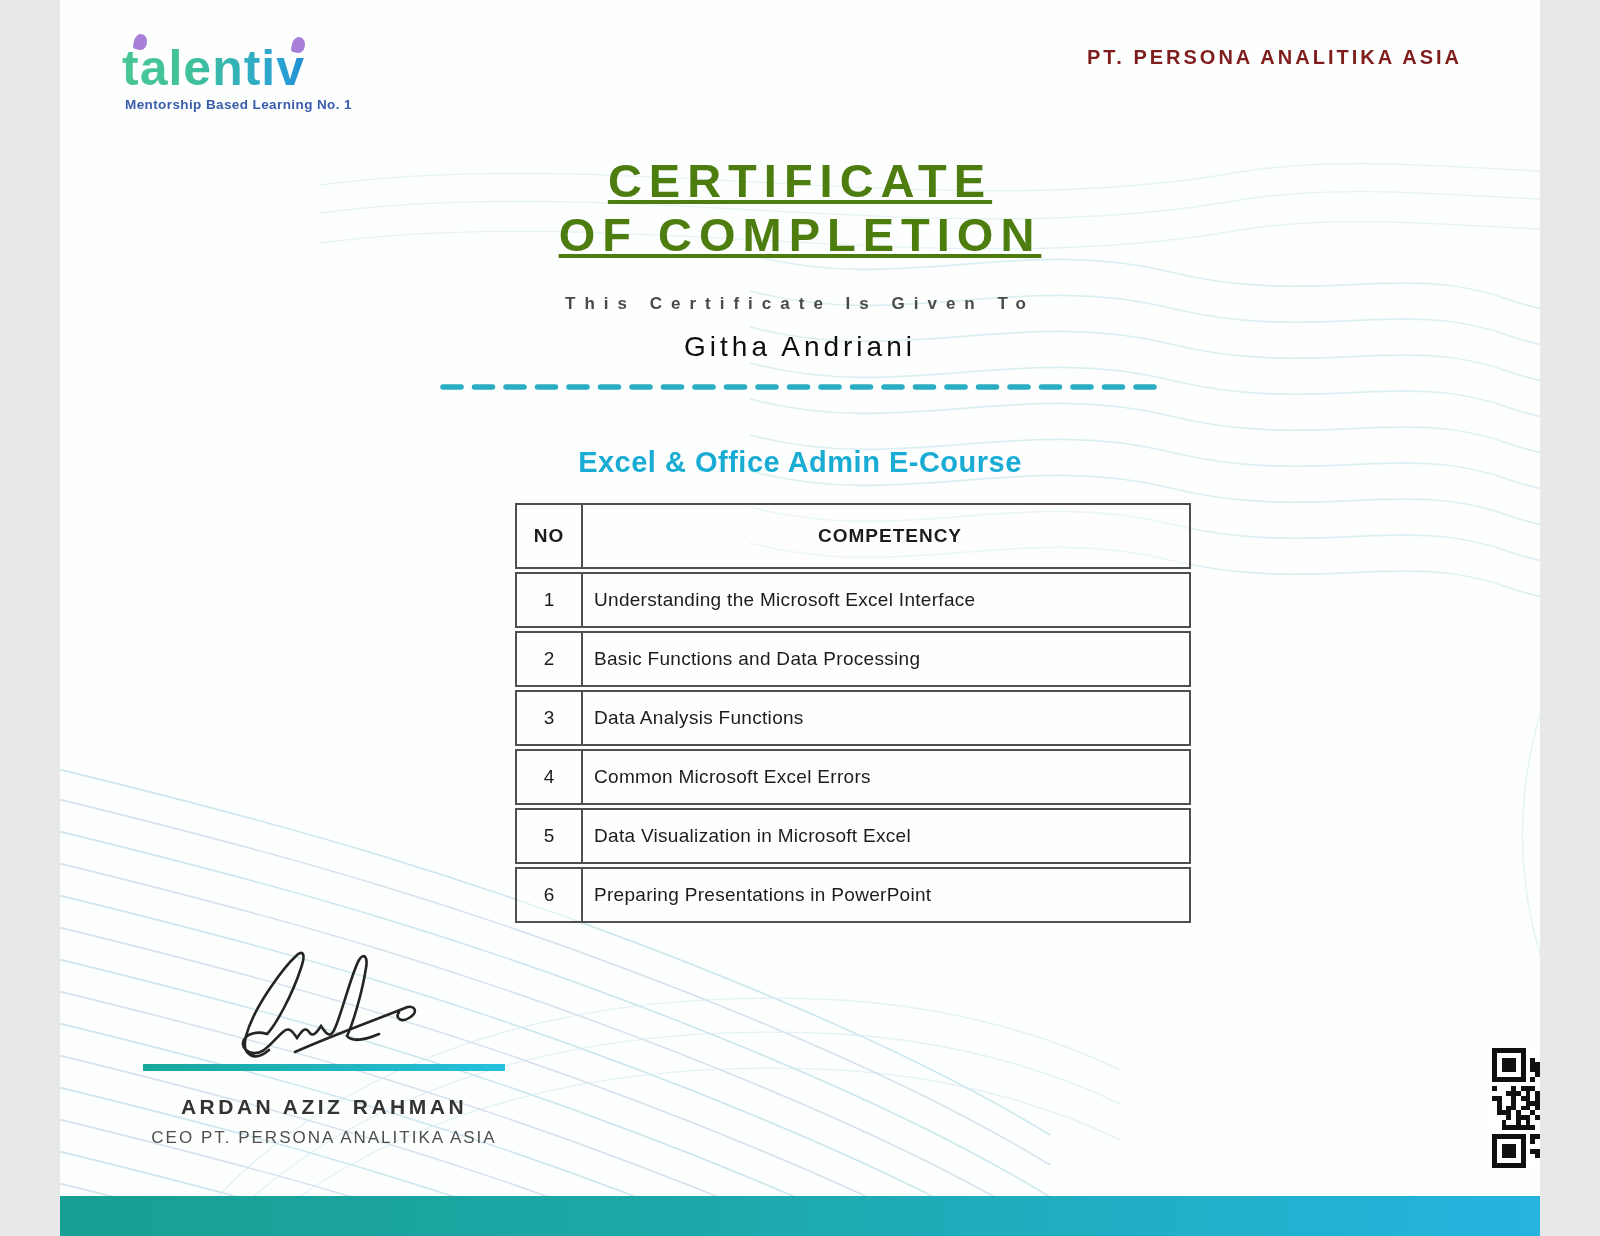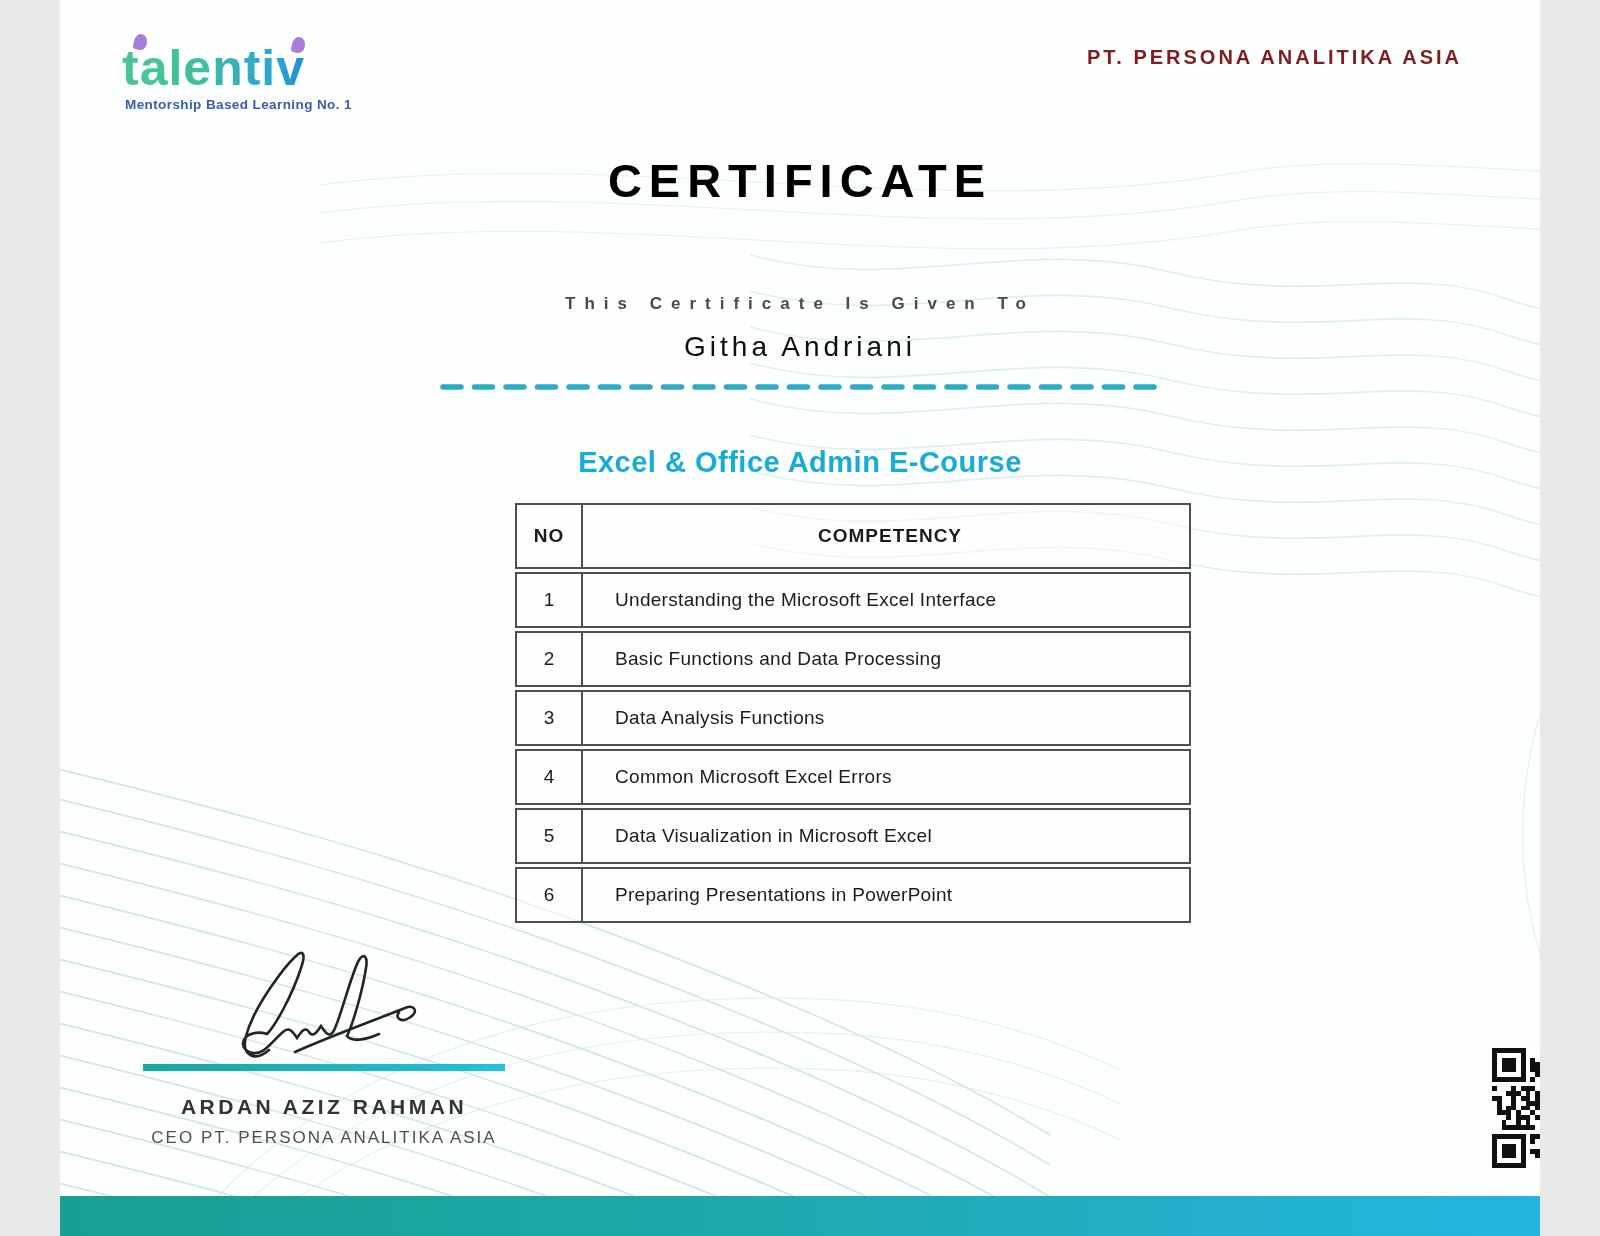--- a/index.html
+++ b/index.html
@@ -32,42 +32,42 @@
   }
   .company{
     position:absolute;top:46px;right:78px;
     font-size:20px;font-weight:bold;color:#7f1d1d;letter-spacing:3px;
   }
 
   
   .center-col{position:absolute;left:0;right:0;text-align:center;}
   .cert-title{
     top:154px;font-size:47px;line-height:54px;font-weight:bold;
-    color:#000000;letter-spacing:7px;
+    color:#4d7c0f;letter-spacing:7px;text-decoration:underline;
   }
   .given-to{top:294px;font-size:17px;font-weight:bold;color:#4a4a4a;letter-spacing:9px;}
   .recipient{top:331px;font-size:28px;color:#0e0e0e;letter-spacing:4px;font-weight:500;}
   .dash-wrap{top:377px;}
   .completion{top:418px;font-size:18px;font-weight:bold;color:#1d1d1d;letter-spacing:7px;}
   .course{top:446px;font-size:29px;font-weight:bold;color:#18acd4;letter-spacing:0.5px;}
 
   
   .table-wrap{position:absolute;left:455px;top:503px;width:676px;}
   .trow{
     display:flex;border:2px solid #4f4f4f;margin-bottom:3px;
     height:56px;box-sizing:border-box;background:rgba(255,255,255,0.45);
   }
   .trow.thead{height:66px;}
   .cell-no{
     width:64px;border-right:2px solid #4f4f4f;flex:none;
     display:flex;align-items:center;justify-content:center;
     font-size:19px;color:#1c1c1c;
   }
   .cell-comp{
-    flex:1;display:flex;align-items:center;padding-left:32px;
+    flex:1;display:flex;align-items:center;padding-left:11px;
     font-size:19px;color:#1c1c1c;letter-spacing:0.3px;
   }
   .thead .cell-no,.thead .cell-comp{font-weight:bold;letter-spacing:1px;}
   .thead .cell-comp{justify-content:center;padding-left:8px;}
 
   
   .sig-block{position:absolute;left:58px;top:944px;width:412px;text-align:center;}
   .sig-svg{display:block;margin:0 auto;}
   .sig-line{
     width:362px;height:7px;margin:2px auto 0;
@@ -144,20 +144,21 @@
     <span class="logo-text">talentiv</span>
     <span class="logo-dot d1"></span>
     <span class="logo-dot d2"></span>
     <div class="logo-tagline">Mentorship Based Learning No. 1</div>
   </div>
 
   <div class="company">PT. PERSONA ANALITIKA ASIA</div>
 
   <div class="center-col cert-title">
     <div>CERTIFICATE</div>
+    <div>OF COMPLETION</div>
   </div>
 
   <div class="center-col given-to">This Certificate Is Given To</div>
 
   <div class="center-col recipient">Githa Andriani</div>
 
   <div class="center-col dash-wrap">
     <svg width="724" height="8" viewBox="0 0 724 8">
       <line x1="5" y1="4" x2="719" y2="4" stroke="#2aadc2" stroke-width="5.5" stroke-linecap="round" stroke-dasharray="18 13.5"></line>
     </svg>

